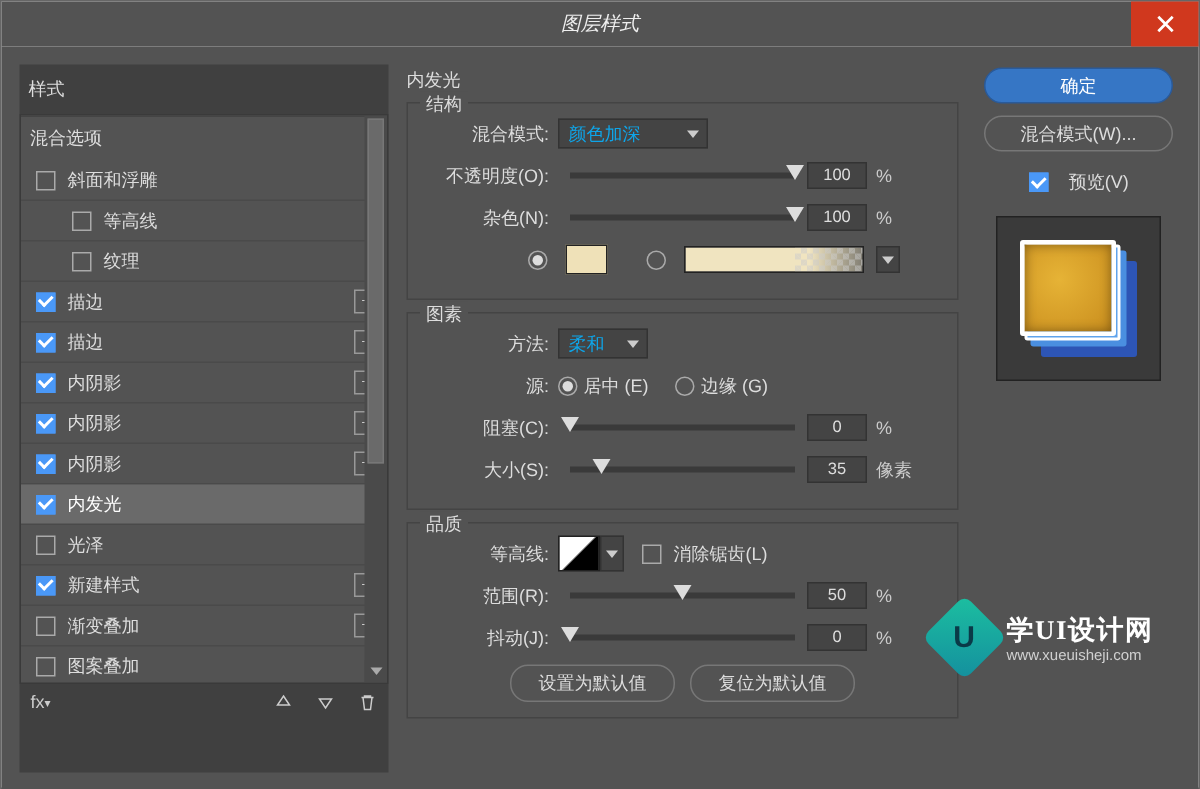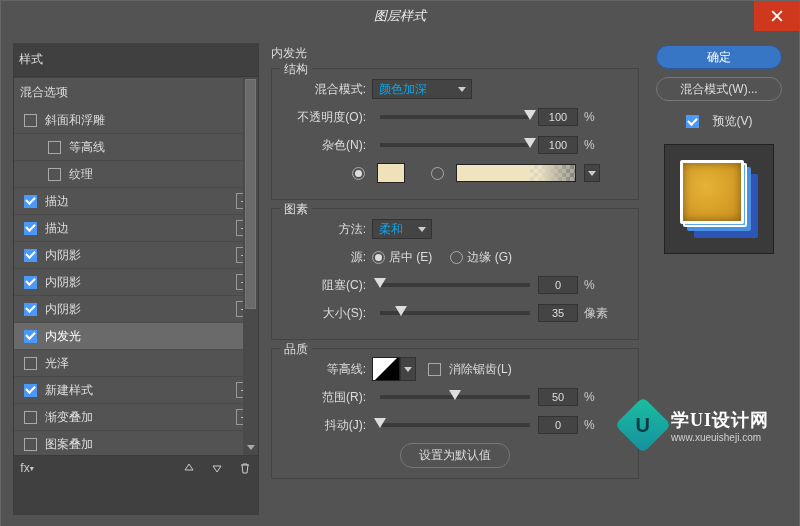--- a/index.html
+++ b/index.html
@@ -270,20 +270,21 @@
         <div class="row">
           <span class="row-label">抖动(J):</span>
           <div class="slider">
               <span class="slider-thumb" style="left:0%"></span>
             </div>
           <input class="num-input" value="0" style="">
           <span class="unit">%</span>
         </div>
         <div class="btn-row">
           <button class="ps-btn">设置为默认值</button>
+          <button class="ps-btn">复位为默认值</button>
         </div>
       </div>
     </div>
 
     <div class="right-panel">
       <button class="right-btn primary">确定</button>
       <button class="right-btn">混合模式(W)...</button>
       <div class="preview-wrap">
         <span class="chk checked"></span>
         <span>预览(V)</span>

